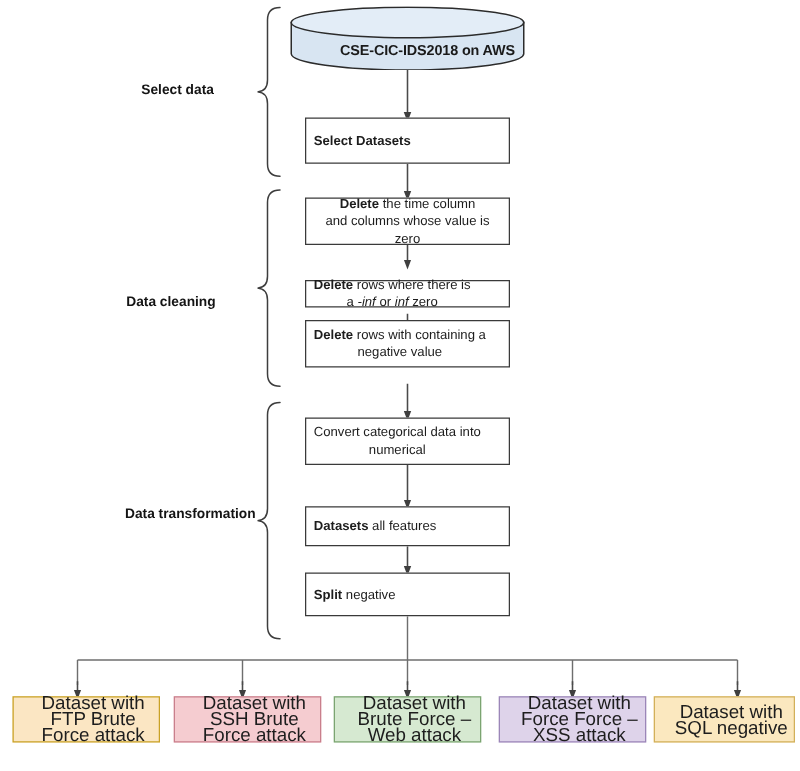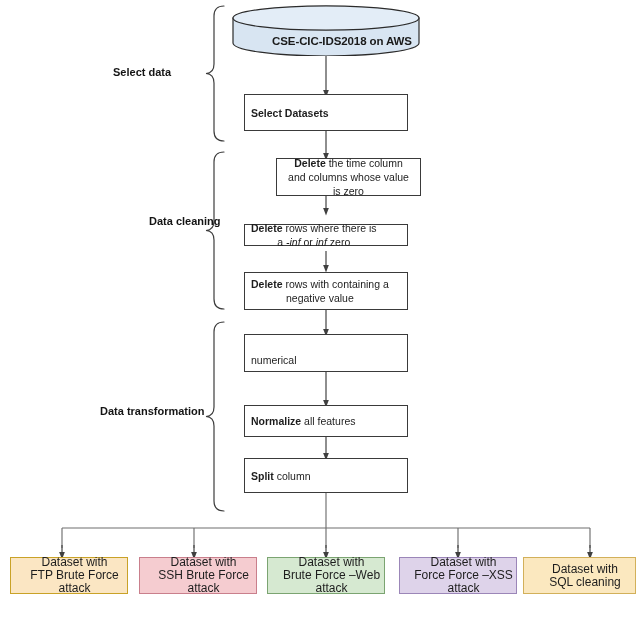--- a/index.html
+++ b/index.html
@@ -70,21 +70,21 @@
 
   
   .out-box {
     position: absolute;
     box-sizing: border-box;
     border: 1px solid #8a8a8a;
     display: flex;
     align-items: center;
     justify-content: center;
     text-align: center;
-    font-size: 12px;
+    font-size: 15px;
     color: #1d1d1d;
     line-height: 13px;
     padding-left: 11px;
   }
   .out-box .t { padding: 0 3px; }
 </style>
 </head>
 <body>
 
 <div id="canvas">
@@ -138,46 +138,46 @@
       <path d="M1,13 L1,38 A93,13 0 0 0 187,38 L187,13 Z" fill="#d8e5f2" stroke="#2b2b2b" stroke-width="1.2"></path>
       <ellipse cx="94" cy="13" rx="93" ry="12.2" fill="#e3edf7" stroke="#2b2b2b" stroke-width="1.2"></ellipse>
     </svg>
     <span class="cyl-label">CSE-CIC-IDS2018 on AWS</span>
   </div>
 
   <div class="proc-box" style="left:244px; top:94px; width:164px; height:37px;">
     <span class="t"><b>Select Datasets</b></span>
   </div>
 
-  <div class="proc-box" style="left:244px; top:158px; width:145px; height:38px;margin-left:32px;">
+  <div class="proc-box" style="left:244px; top:158px; width:164px; height:38px;">
     <span class="t"><b>Delete</b><span> the time column</span><br><span>and columns whose value is zero</span></span>
   </div>
 
   <div class="proc-box" style="left:244px; top:224px; width:164px; height:22px;">
     <span class="t"><b>Delete</b><span> rows where there is</span><br><span>a </span><i>-inf</i><span> or </span><i>inf</i><span> zero</span></span>
   </div>
 
-  <div class="proc-box" style="left:244px; top:272px; width:164px; height:38px;">
+  <div class="proc-box" style="left:244px; top:256px; width:164px; height:38px;">
     <span class="t"><b>Delete</b><span> rows with containing a</span><br><span>negative value</span></span>
   </div>
 
   <div class="proc-box" style="left:244px; top:334px; width:164px; height:38px;">
-    <span class="t"><br><span>numerical</span></span>
+    <span class="t"><span>Convert categorical data into</span><br><span>numerical</span></span>
   </div>
 
   <div class="proc-box" style="left:244px; top:405px; width:164px; height:32px;">
-    <span class="t"><b>Normalize</b><span> all features</span></span>
+    <span class="t"><b>Datasets</b><span> all features</span></span>
   </div>
 
   <div class="proc-box" style="left:244px; top:458px; width:164px; height:35px;">
-    <span class="t"><b>Split</b><span> column</span></span>
+    <span class="t"><b>Split</b><span> negative</span></span>
   </div>
 
   <div class="stage-label" style="left:113px; top:66px;">Select data</div>
-  <div class="stage-label" style="left:101px; top:215px;margin-left:48px;">Data cleaning</div>
+  <div class="stage-label" style="left:101px; top:236px;">Data cleaning</div>
   <div class="stage-label" style="left:100px; top:405px;text-align:right;">Data transformation</div>
 
   <div class="out-box" style="left:10px; top:557px; width:118px; height:37px; background:#fbe6c3; border-color:#c9a227;">
     <span class="t">
       <span>Dataset with</span><br>
       <span>FTP Brute Force attack</span>
     </span>
   </div>
 
   <div class="out-box" style="left:139px; top:557px; width:118px; height:37px; background:#f5ccd0; border-color:#c97f8c;">
@@ -197,17 +197,17 @@
   <div class="out-box" style="left:399px; top:557px; width:118px; height:37px; background:#ded3ea; border-color:#9b86b8;">
     <span class="t">
       <span>Dataset with</span><br>
       <span>Force Force –XSS attack</span>
     </span>
   </div>
 
   <div class="out-box" style="left:523px; top:557px; width:113px; height:37px; background:#fbe8bf; border-color:#d2b05a;">
     <span class="t">
       <span>Dataset with</span><br>
-      <span>SQL cleaning</span>
+      <span>SQL negative</span>
     </span>
   </div>
 
 </div>
 
 </body></html>

